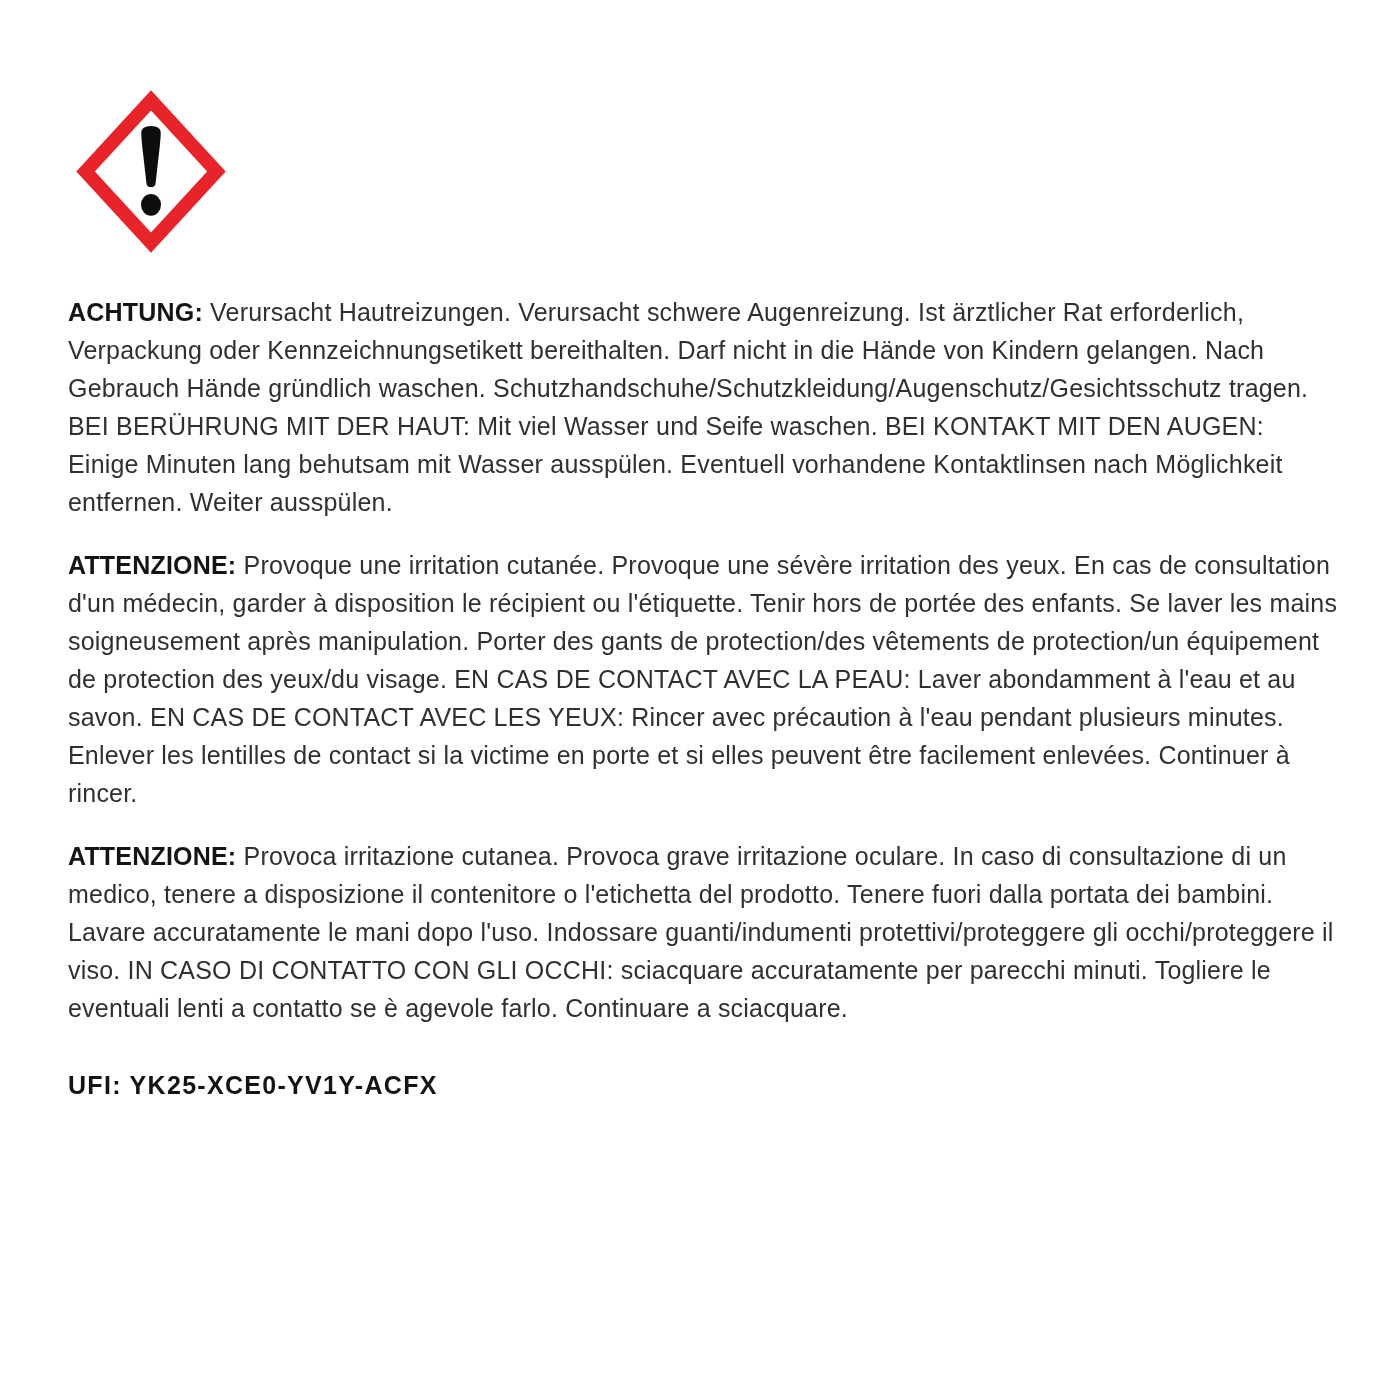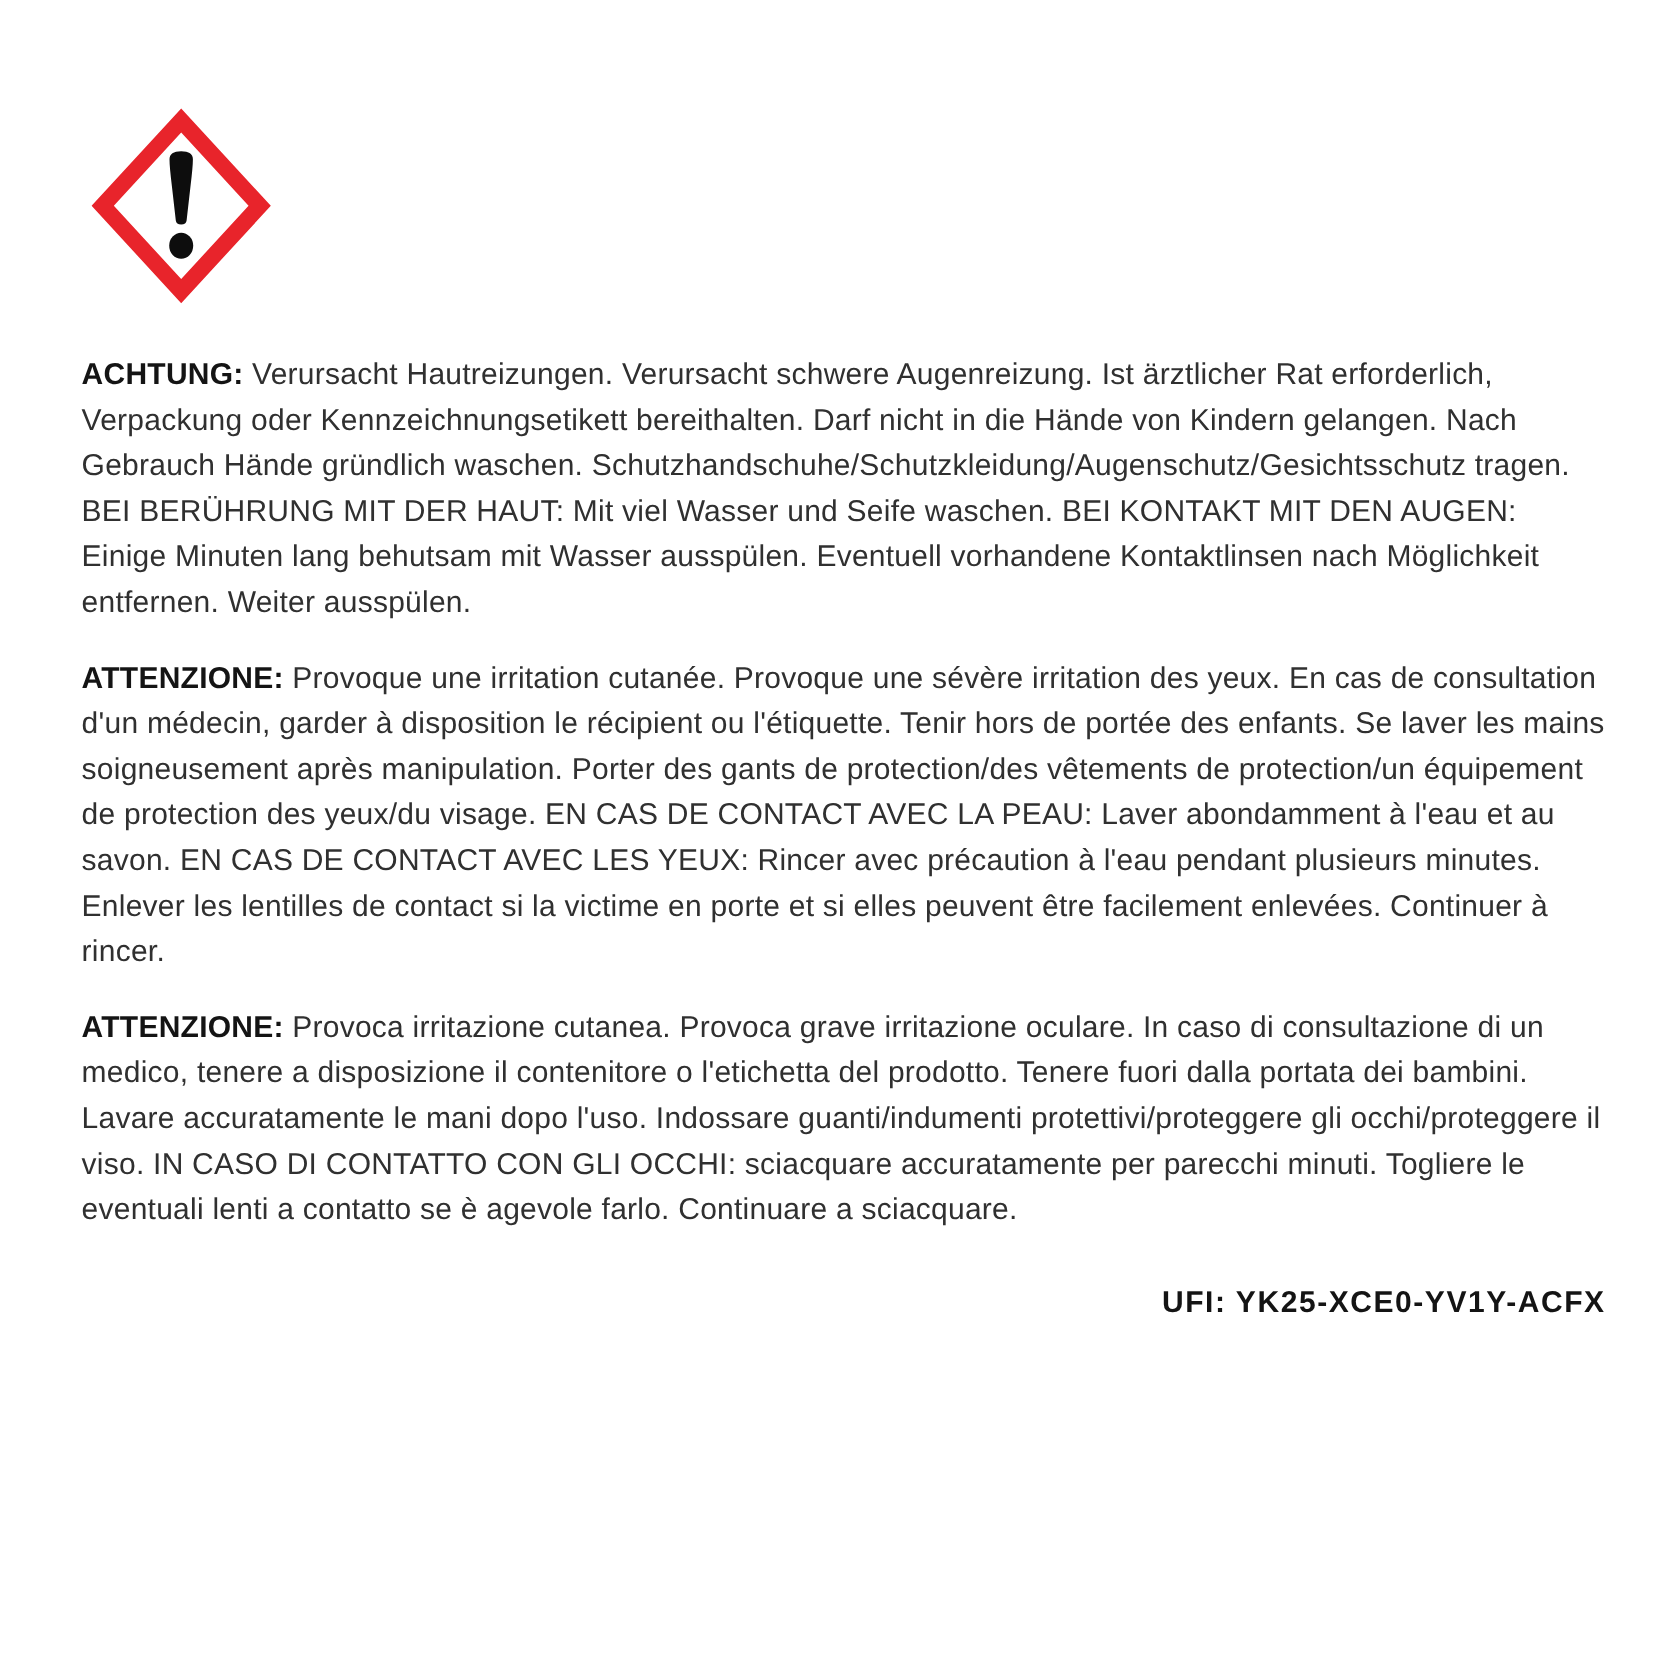--- a/index.html
+++ b/index.html
@@ -28,21 +28,20 @@
     color: #303030;
     margin-bottom: 25px;
     max-width: 1272px;
   }
   .signal-word {
     font-weight: 700;
     color: #141414;
   }
   .ufi-line {
     margin-top: 44px;
-    text-align: right;
     font-size: 25px;
     font-weight: 700;
     letter-spacing: 1.3px;
     color: #141414;
     max-width: 1272px;
   }
 </style>
 </head>
 <body>
 

